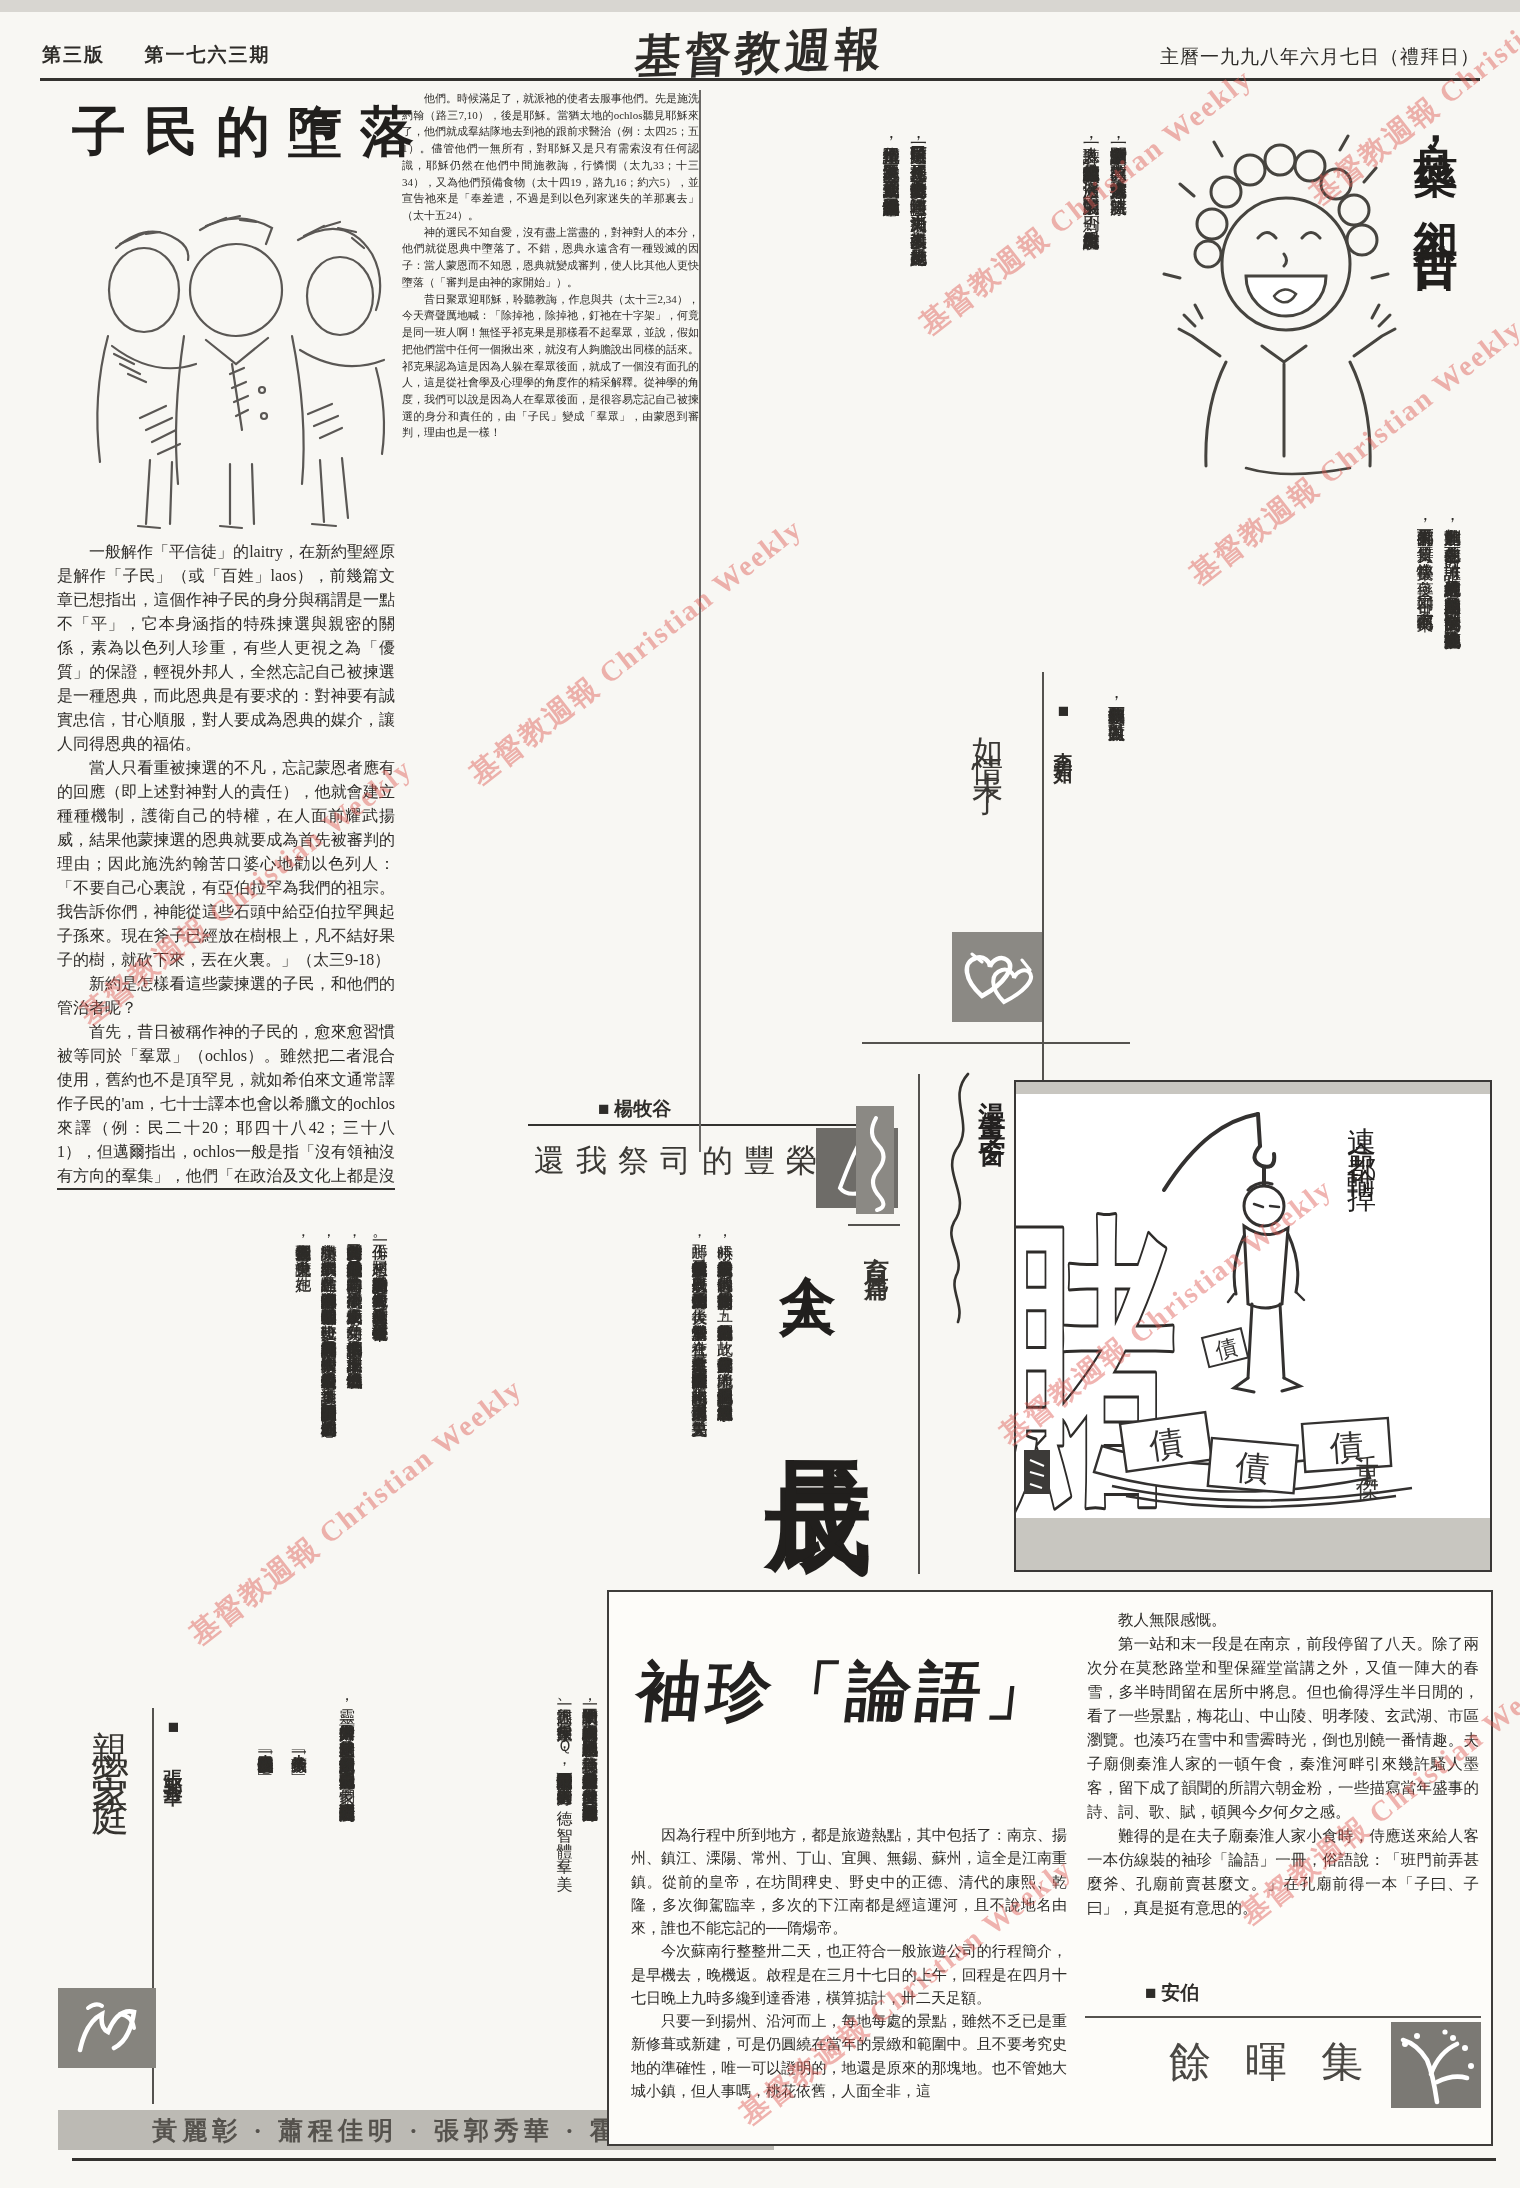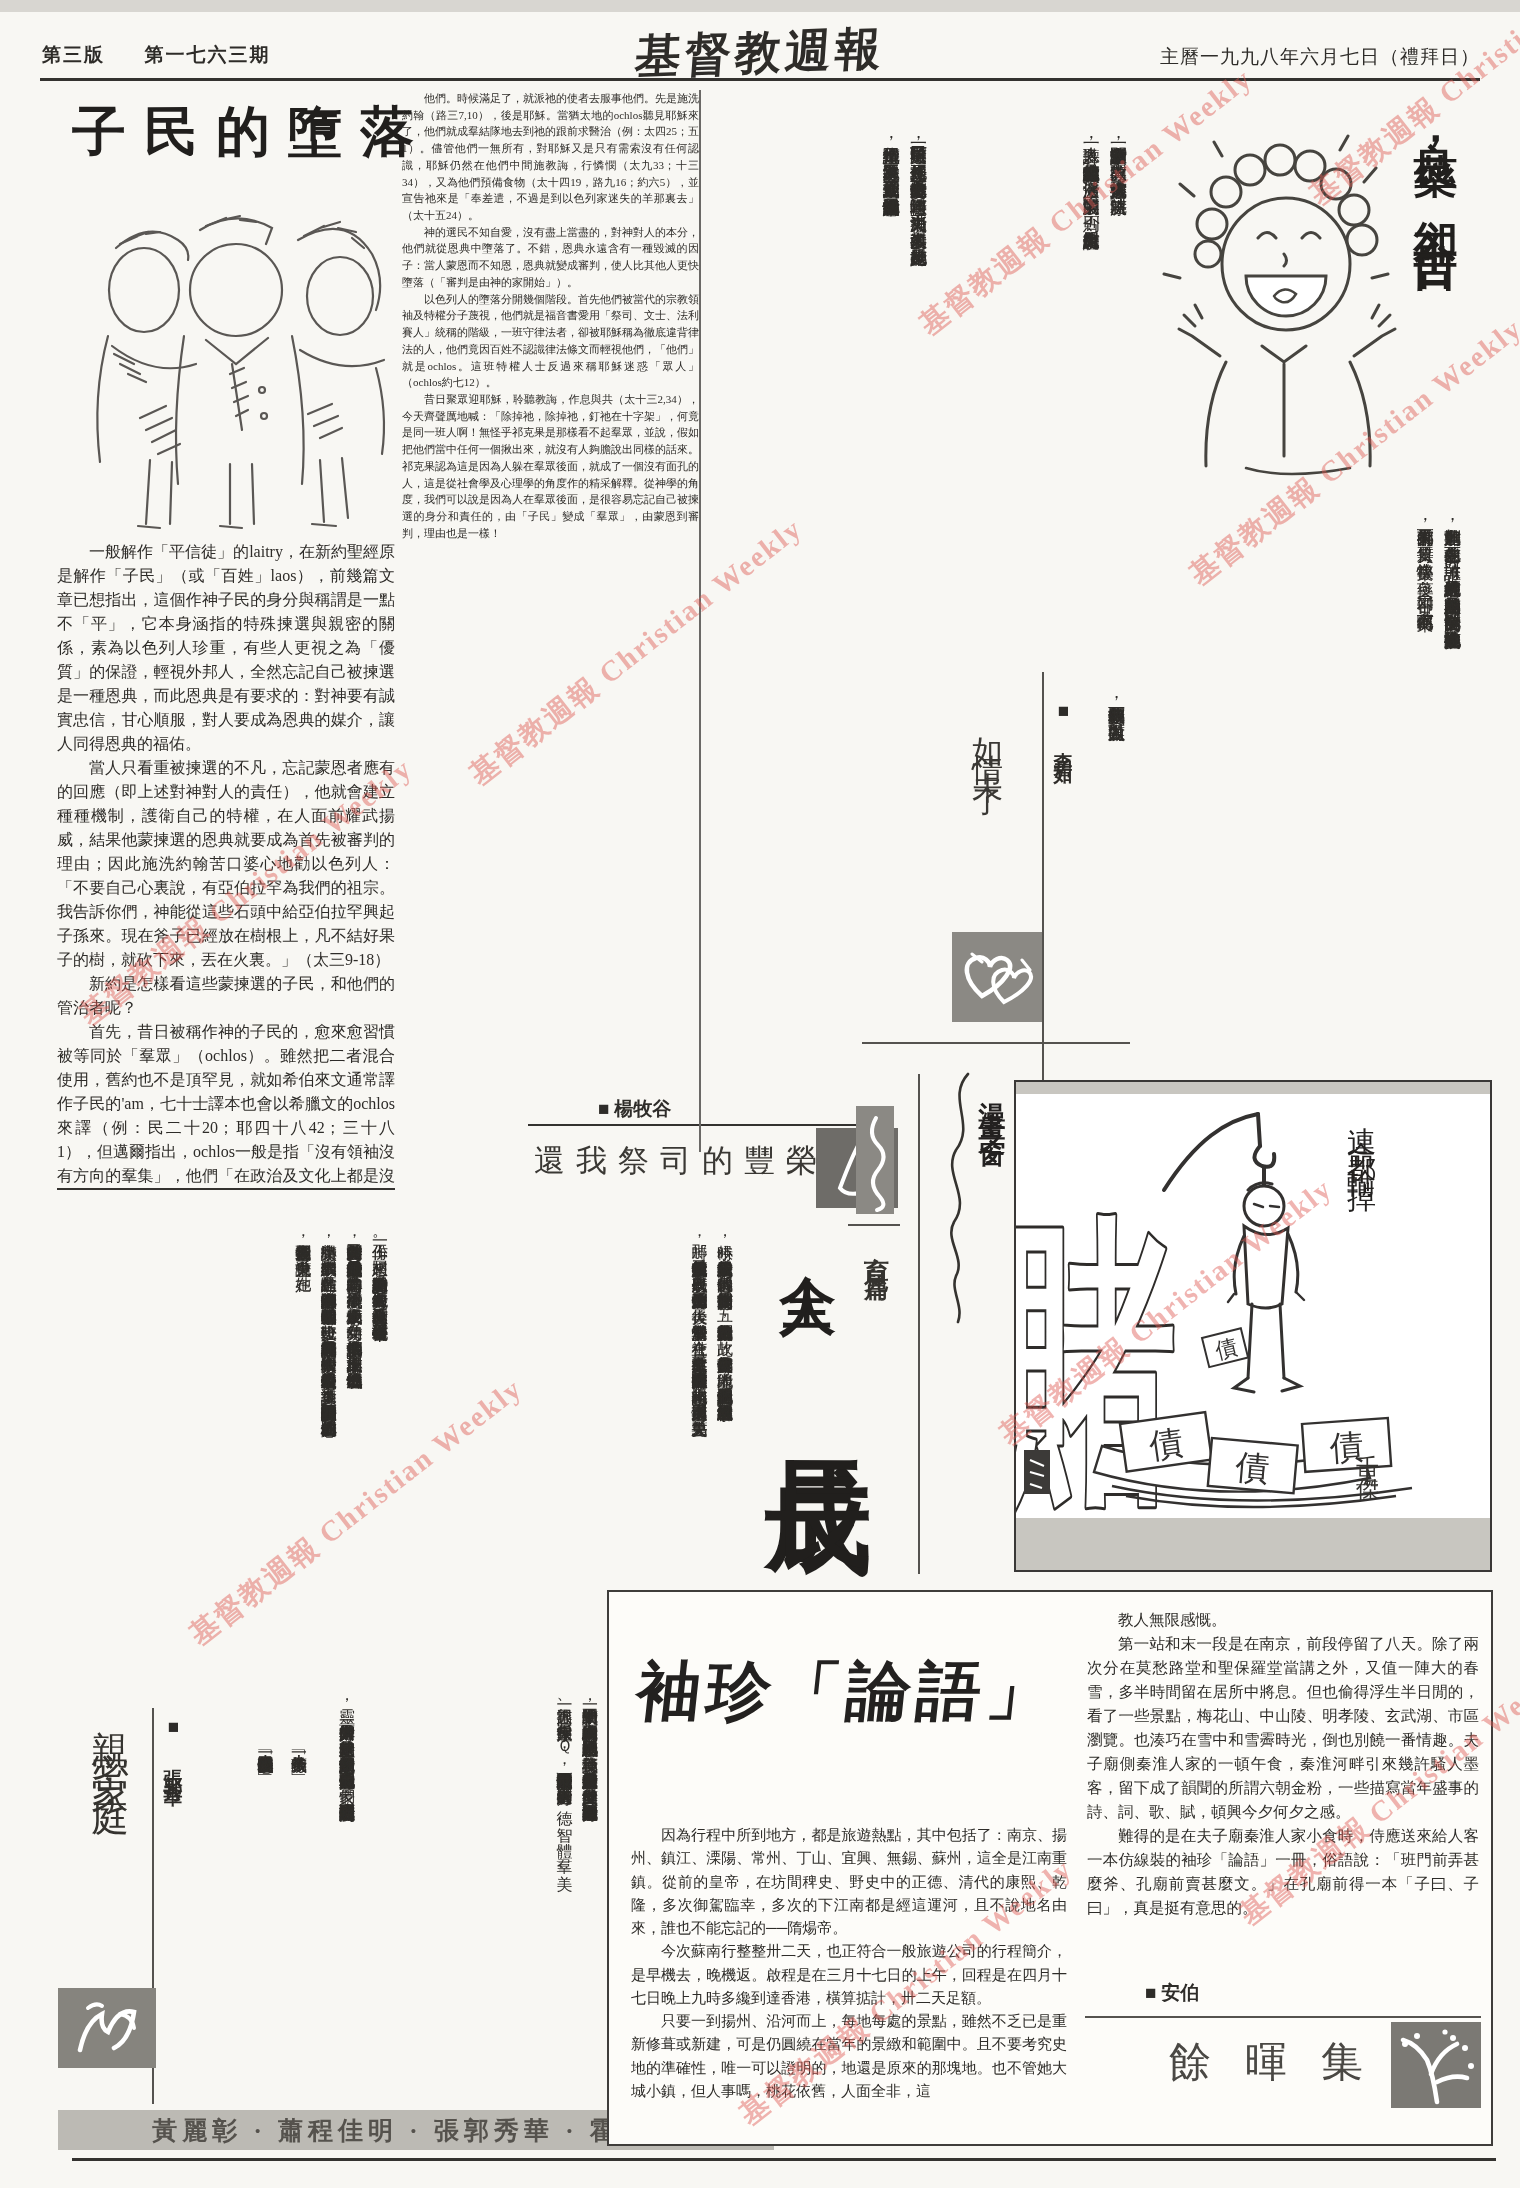--- a/index.html
+++ b/index.html
@@ -66,21 +66,20 @@
 
   <div class="abs ht" style="left:57px;top:528px;width:338px;height:646px;font-size:16px;line-height:1.5;overflow:hidden;">
       <p>一般解作「平信徒」的laitry，在新約聖經原是解作「子民」（或「百姓」laos），前幾篇文章已想指出，這個作神子民的身分與稱謂是一點不「平」，它本身涵指的特殊揀選與親密的關係，素為以色列人珍重，有些人更視之為「優質」的保證，輕視外邦人，全然忘記自己被揀選是一種恩典，而此恩典是有要求的：對神要有誠實忠信，甘心順服，對人要成為恩典的媒介，讓人同得恩典的福佑。</p>
       <p>當人只看重被揀選的不凡，忘記蒙恩者應有的回應（即上述對神對人的責任），他就會建立種種機制，護衛自己的特權，在人面前耀武揚威，結果他蒙揀選的恩典就要成為首先被審判的理由；因此施洗約翰苦口婆心地勸以色列人：「不要自己心裏說，有亞伯拉罕為我們的祖宗。我告訴你們，神能從這些石頭中給亞伯拉罕興起子孫來。現在斧子已經放在樹根上，凡不結好果子的樹，就砍下來，丟在火裏。」（太三9-18）</p>
       <p>新約是怎樣看這些蒙揀選的子民，和他們的管治者呢？</p>
       <p>首先，昔日被稱作神的子民的，愈來愈習慣被等同於「羣眾」（ochlos）。雖然把二者混合使用，舊約也不是頂罕見，就如希伯來文通常譯作子民的'am，七十士譯本也會以希臘文的ochlos來譯（例：民二十20；耶四十八42；三十八1），但邁爾指出，ochlos一般是指「沒有領袖沒有方向的羣集」，他們「在政治及文化上都是沒有分量的人」（R. Meyer, TDNT V, p. 583）。神的百姓何竟淪落至此？</p>
     </div>
   <div class="abs ht" style="left:402px;top:78px;width:297px;height:990px;font-size:11px;line-height:1.52;overflow:hidden;">
       <p>他們。時候滿足了，就派祂的使者去服事他們。先是施洗約翰（路三7,10），後是耶穌。當猶太地的ochlos聽見耶穌來了，他們就成羣結隊地去到祂的跟前求醫治（例：太四25；五1）。儘管他們一無所有，對耶穌又是只有需索沒有任何認識，耶穌仍然在他們中間施教誨，行憐憫（太九33；十三34），又為他們預備食物（太十四19，路九16；約六5），並宣告祂來是「奉差遣，不過是到以色列家迷失的羊那裏去」（太十五24）。</p>
       <p>神的選民不知自愛，沒有盡上當盡的，對神對人的本分，他們就從恩典中墮落了。不錯，恩典永遠含有一種毀滅的因子：當人蒙恩而不知恩，恩典就變成審判，使人比其他人更快墮落（「審判是由神的家開始」）。</p>
-      <p>以色列人的墮落分開幾個階段。首先他們被當代的宗教領袖及特權分子蔑視，他們就是福音書愛用「祭司、文士、法利賽人」統稱的階級，一班守律法者，卻被耶穌稱為徹底違背律法的人，他們竟因百姓不認識律法條文而輕視他們，「他們」就是ochlos。這班特權人士反過來稱耶穌迷惑「眾人」（ochlos約七12）。</p>
       <p>昔日聚眾迎耶穌，聆聽教誨，作息與共（太十三2,34），今天齊聲厲地喊：「除掉祂，除掉祂，釘祂在十字架」，何竟是同一班人啊！無怪乎祁克果是那樣看不起羣眾，並說，假如把他們當中任何一個揪出來，就沒有人夠膽說出同樣的話來。祁克果認為這是因為人躲在羣眾後面，就成了一個沒有面孔的人，這是從社會學及心理學的角度作的精采解釋。從神學的角度，我們可以說是因為人在羣眾後面，是很容易忘記自己被揀選的身分和責任的，由「子民」變成「羣眾」，由蒙恩到審判，理由也是一樣！</p>
     </div>
 
   <div class="abs byline" style="left:598px;top:1084px;">■ 楊牧谷</div>
   <div class="abs rule" style="left:528px;top:1112px;width:358px;height:2px;"></div>
   <div class="abs" style="left:534px;top:1128px;font-size:31px;letter-spacing:11px;color:#3a3834;">還我祭司的豐榮</div>
 
   <div class="abs iconbox" style="left:816px;top:1116px;">
     <svg width="82" height="80" viewBox="0 0 82 80">
       <rect x="0" y="0" width="82" height="80" fill="#6e6c68"></rect>

